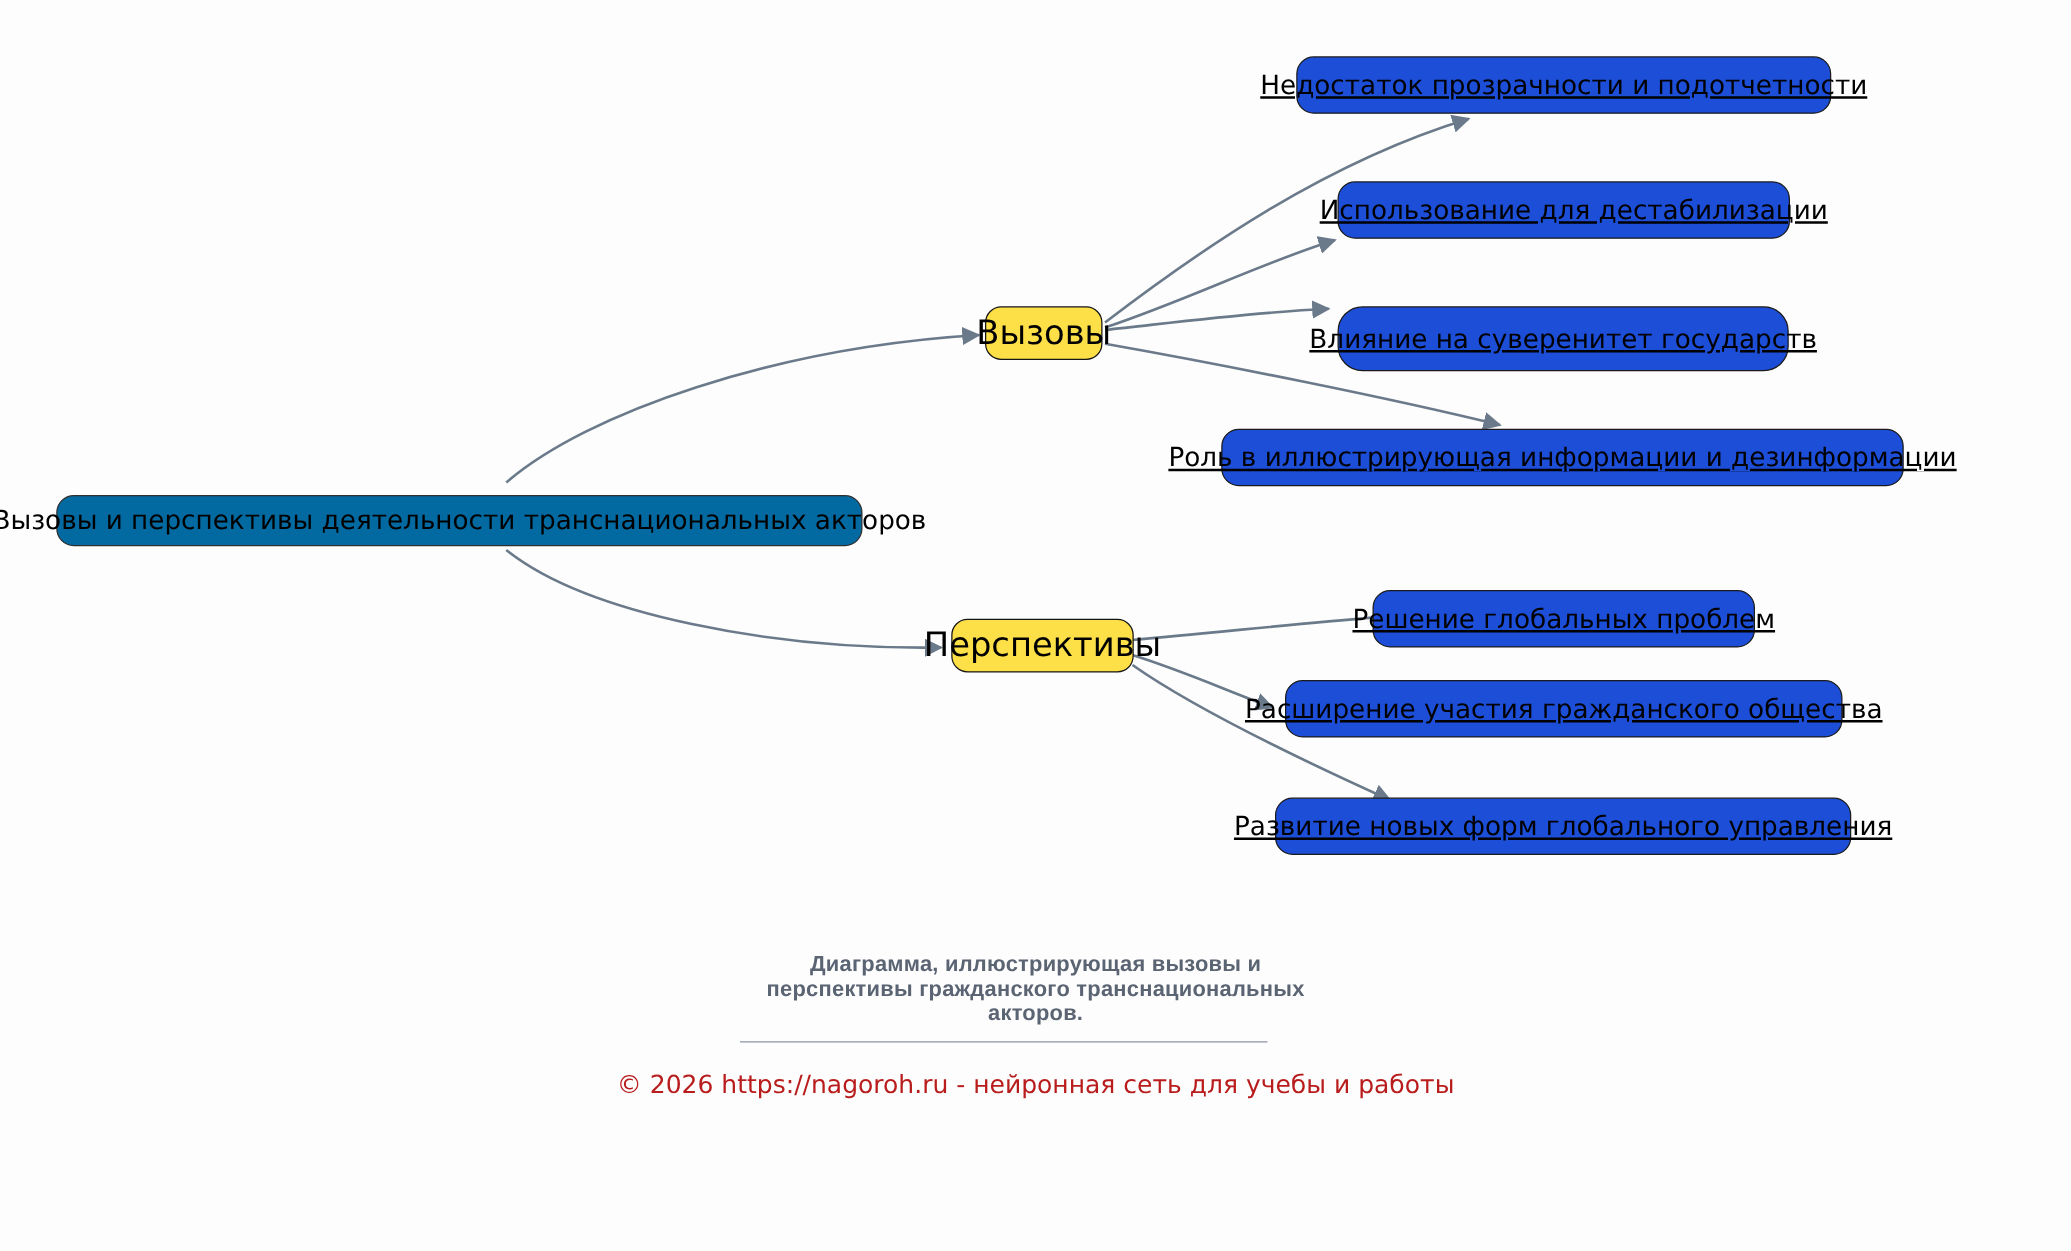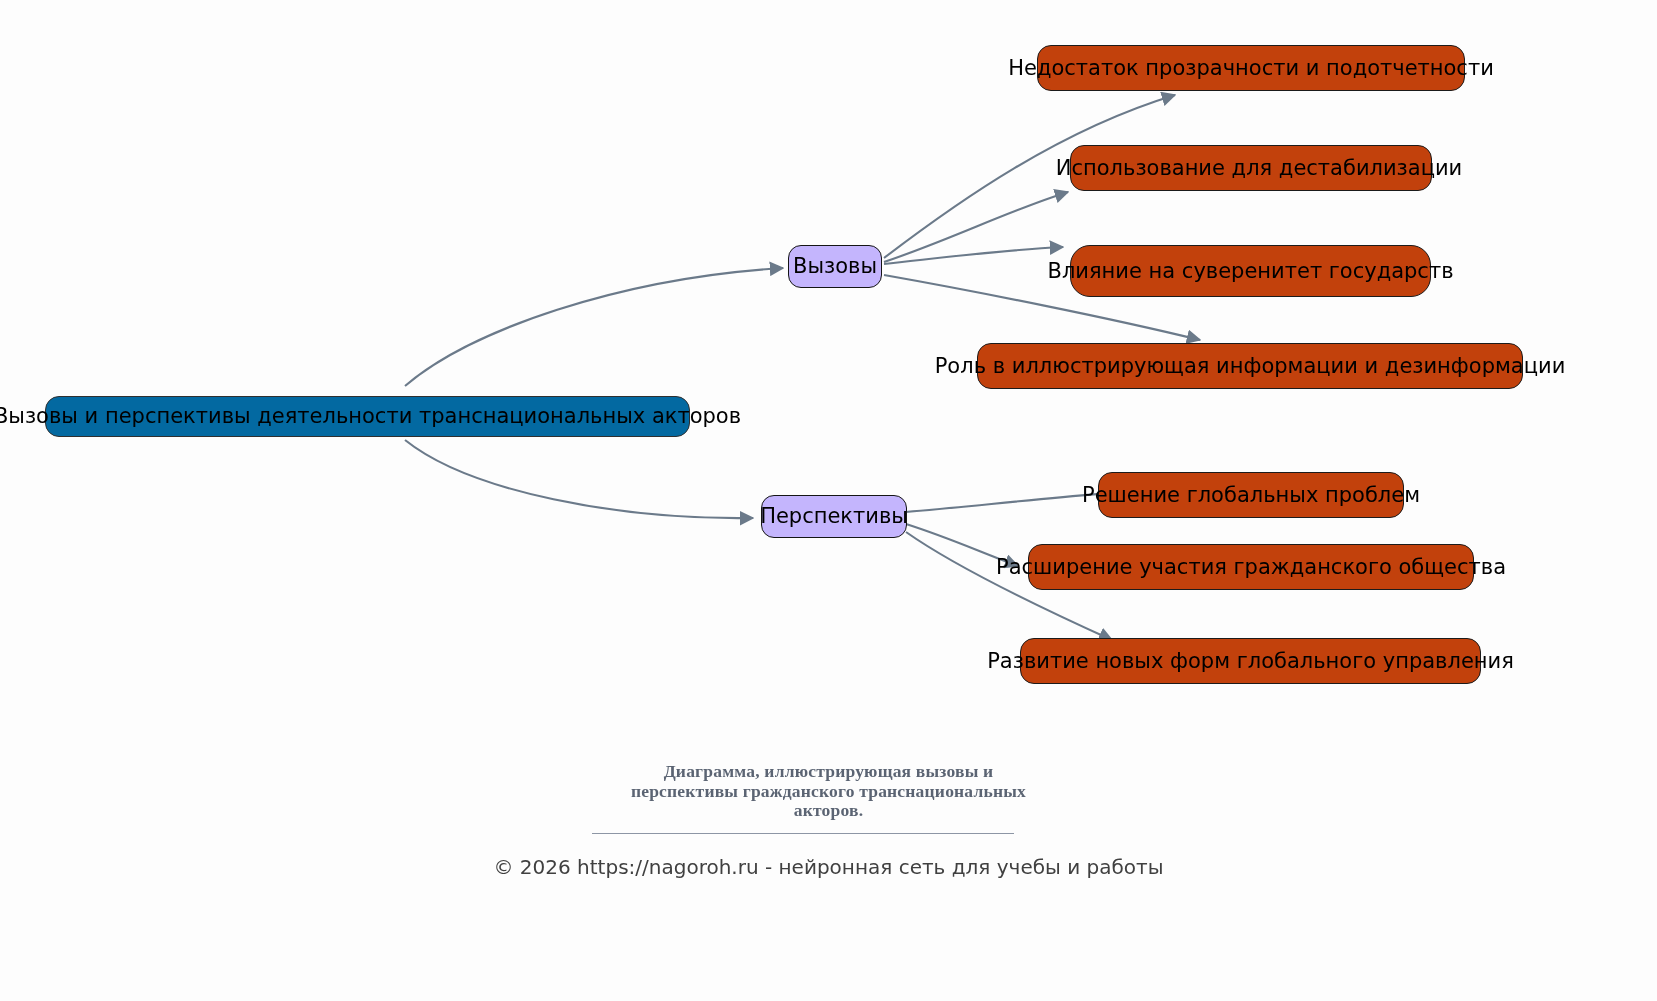--- a/index.html
+++ b/index.html
@@ -49,39 +49,40 @@
   }
 
   .node-root {
     background: #0369a1;
     border-color: #2f2f2f;
     border-radius: 14px;
     font-size: 21px;
   }
 
   .node-branch {
-    background: #c4b5fd;
+    background: #fde047;
     border-color: #151515;
     border-radius: 13px;
-    font-size: 21px;
+    font-size: 27px;
   }
 
   .node-leaf {
-    background: #c2410c;
+    background: #1d4ed8;
     border-color: #1b1b1b;
     border-radius: 14px;
+    text-decoration: underline;
   }
 
   .caption {
     position: absolute;
     left: 0;
     top: 762px;
     width: 1657px;
     text-align: center;
-    font-family: Liberation Serif, serif;
+    font-family: Liberation Sans, sans-serif;
     font-weight: bold;
     font-size: 17.5px;
     line-height: 1.12;
     color: #5b6473;
     letter-spacing: 0.2px;
   }
   .caption .cap-line { display: block; }
 
   .cap-rule {
     position: absolute;
@@ -91,21 +92,21 @@
     border-top: 1.5px solid #8d96a5;
   }
 
   .footer {
     position: absolute;
     left: 0;
     top: 855px;
     width: 1657px;
     text-align: center;
     font-size: 20px;
-    color: #404040;
+    color: #b91c1c;
     font-family: "DejaVu Sans", "Liberation Sans", sans-serif;
   }
 </style>
 </head>
 <body>
 
 <div id="canvas">
 
   <svg class="edges" viewBox="0 0 1657 1001" width="1657" height="1001" xmlns="http://www.w3.org/2000/svg">
     <defs>

